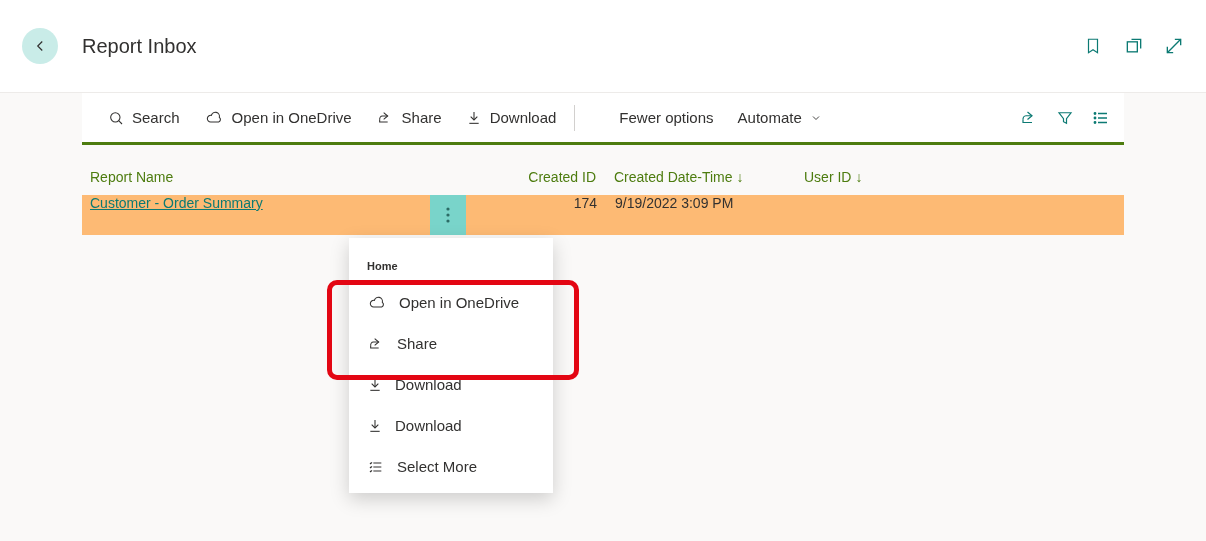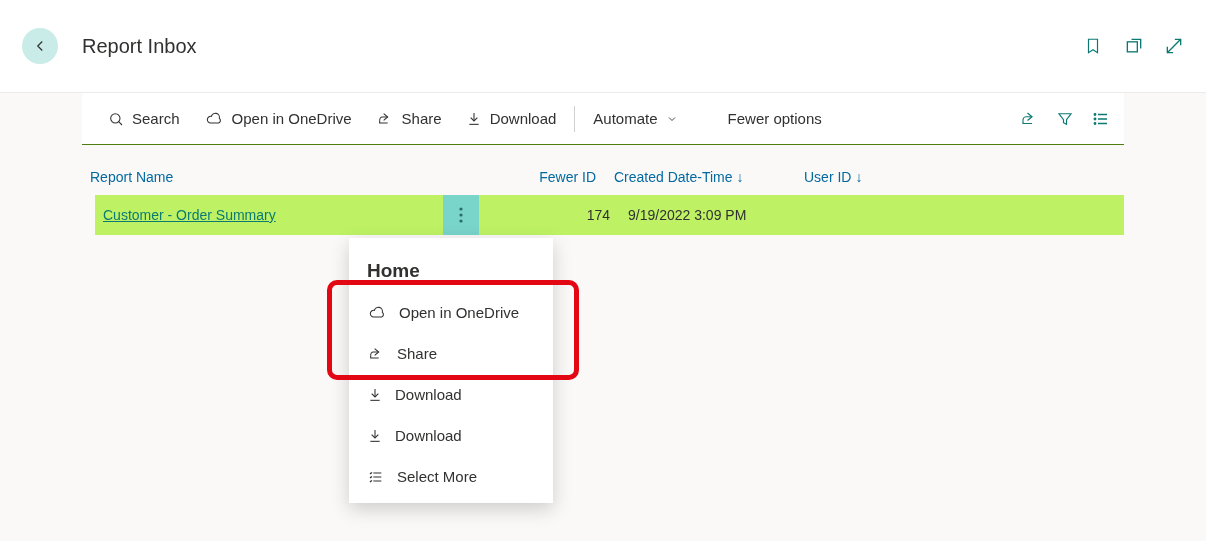--- a/index.html
+++ b/index.html
@@ -49,21 +49,21 @@
     .card {
       margin: 0 82px;
       background: transparent;
     }
     .toolbar {
       display: flex;
       align-items: center;
       background: #fff;
       padding: 0 14px;
       height: 52px;
-      border-bottom: 1px solid #4d7c0f;
+      border-bottom: 3px solid #4d7c0f;
     }
     .tb-item {
       display: flex;
       align-items: center;
       gap: 8px;
       padding: 0 12px;
       height: 100%;
       cursor: pointer;
       font-size: 15px;
       color: #323130;
@@ -82,36 +82,35 @@
     .toolbar-right .ico { color: #0c7a73; cursor: pointer; }
 
     
     .grid-wrap {
       background: #faf9f8;
       padding-top: 24px;
     }
     .grid-header {
       display: flex;
       align-items: center;
-      color: #0369a1;
+      color: #4d7c0f;
       font-size: 14px;
       padding: 0 8px 10px 8px;
     }
     .col-name { width: 430px; padding-left: 0; }
     .col-repid { width: 94px; text-align: right; padding-right: 18px;}
     .col-created { width: 190px; }
     .col-user { width: 100px; }
     .sort-arrow { margin-left: 4px; font-size: 14px; }
     .grid-row {
       display: flex;
-      align-items: center;
+      align-items: flex-start;
       height: 40px;
-      background: #bef264;
+      background: #fdba74;
       padding: 0 8px;
-      margin-left: 13px;
     }
     .cell-name {
       width: 340px;
       color: #0c7a73;
       text-decoration: underline;
       cursor: pointer;
     }
     .row-menu {
       width: 36px; height: 40px;
       background: #79d4ca;
@@ -129,21 +128,21 @@
       left: 349px;
       width: 204px;
       background: #fff;
       box-shadow: 0 6px 18px rgba(0,0,0,0.18);
       padding: 6px 0 6px 0;
       z-index: 10;
     }
     .cm-header {
       font-weight: 600;
       padding: 16px 6px 10px 18px;
-      font-size: 19px;
+      font-size: 11px;
     }
     .cm-item {
       display: flex;
       align-items: center;
       gap: 12px;
       padding: 12px 18px;
       font-size: 15px;
       cursor: pointer;
     }
     .cm-item .ico { color: #323130; }
@@ -233,30 +232,30 @@
       <span class="ico">
         <svg width="16" height="16" viewBox="0 0 24 24" fill="none" stroke="#323130" stroke-width="1.6">
             <path d="M12 3v12"></path>
             <path d="M7 10l5 5 5-5"></path>
             <path d="M5 20h14"></path>
           </svg>
       </span>
       <span>Download</span>
     </div>
     <div class="tb-sep"></div>
+    <div class="tb-item" style="margin-left:26px">
+      <span>Fewer options</span>
+    </div>
     <div class="tb-item">
       <span>Automate</span>
       <span class="ico">
         <svg width="12" height="12" viewBox="0 0 24 24" fill="none" stroke="#323130" stroke-width="1.8">
             <path d="M6 9l6 6 6-6"></path>
           </svg>
       </span>
-    </div>
-    <div class="tb-item" style="margin-left:26px">
-      <span>Fewer options</span>
     </div>
     <div class="toolbar-right">
       <span class="ico">
         <svg width="18" height="18" viewBox="0 0 24 24" fill="none" stroke="#0c7a73" stroke-width="1.6">
             <path d="M4 14v4h12"></path>
             <path d="M10 4l6 5-6 5"></path>
             <path d="M16 9H8c-3 0-4 3-4 5"></path>
           </svg>
       </span>
       <span class="ico">
@@ -274,21 +273,21 @@
       </span>
     </div>
   </div>
 
   <div class="grid-wrap">
     <div class="grid-header">
       <div class="col-name">
         <span>Report Name</span>
       </div>
       <div class="col-repid">
-        <span>Fewer ID</span>
+        <span>Created ID</span>
       </div>
       <div class="col-created">
         <span>Created Date-Time</span><span class="sort-arrow">↓</span>
       </div>
       <div class="col-user">
         <span>User ID</span><span class="sort-arrow">↓</span>
       </div>
     </div>
     <div class="grid-row">
       <div class="cell-name">Customer - Order Summary</div>

